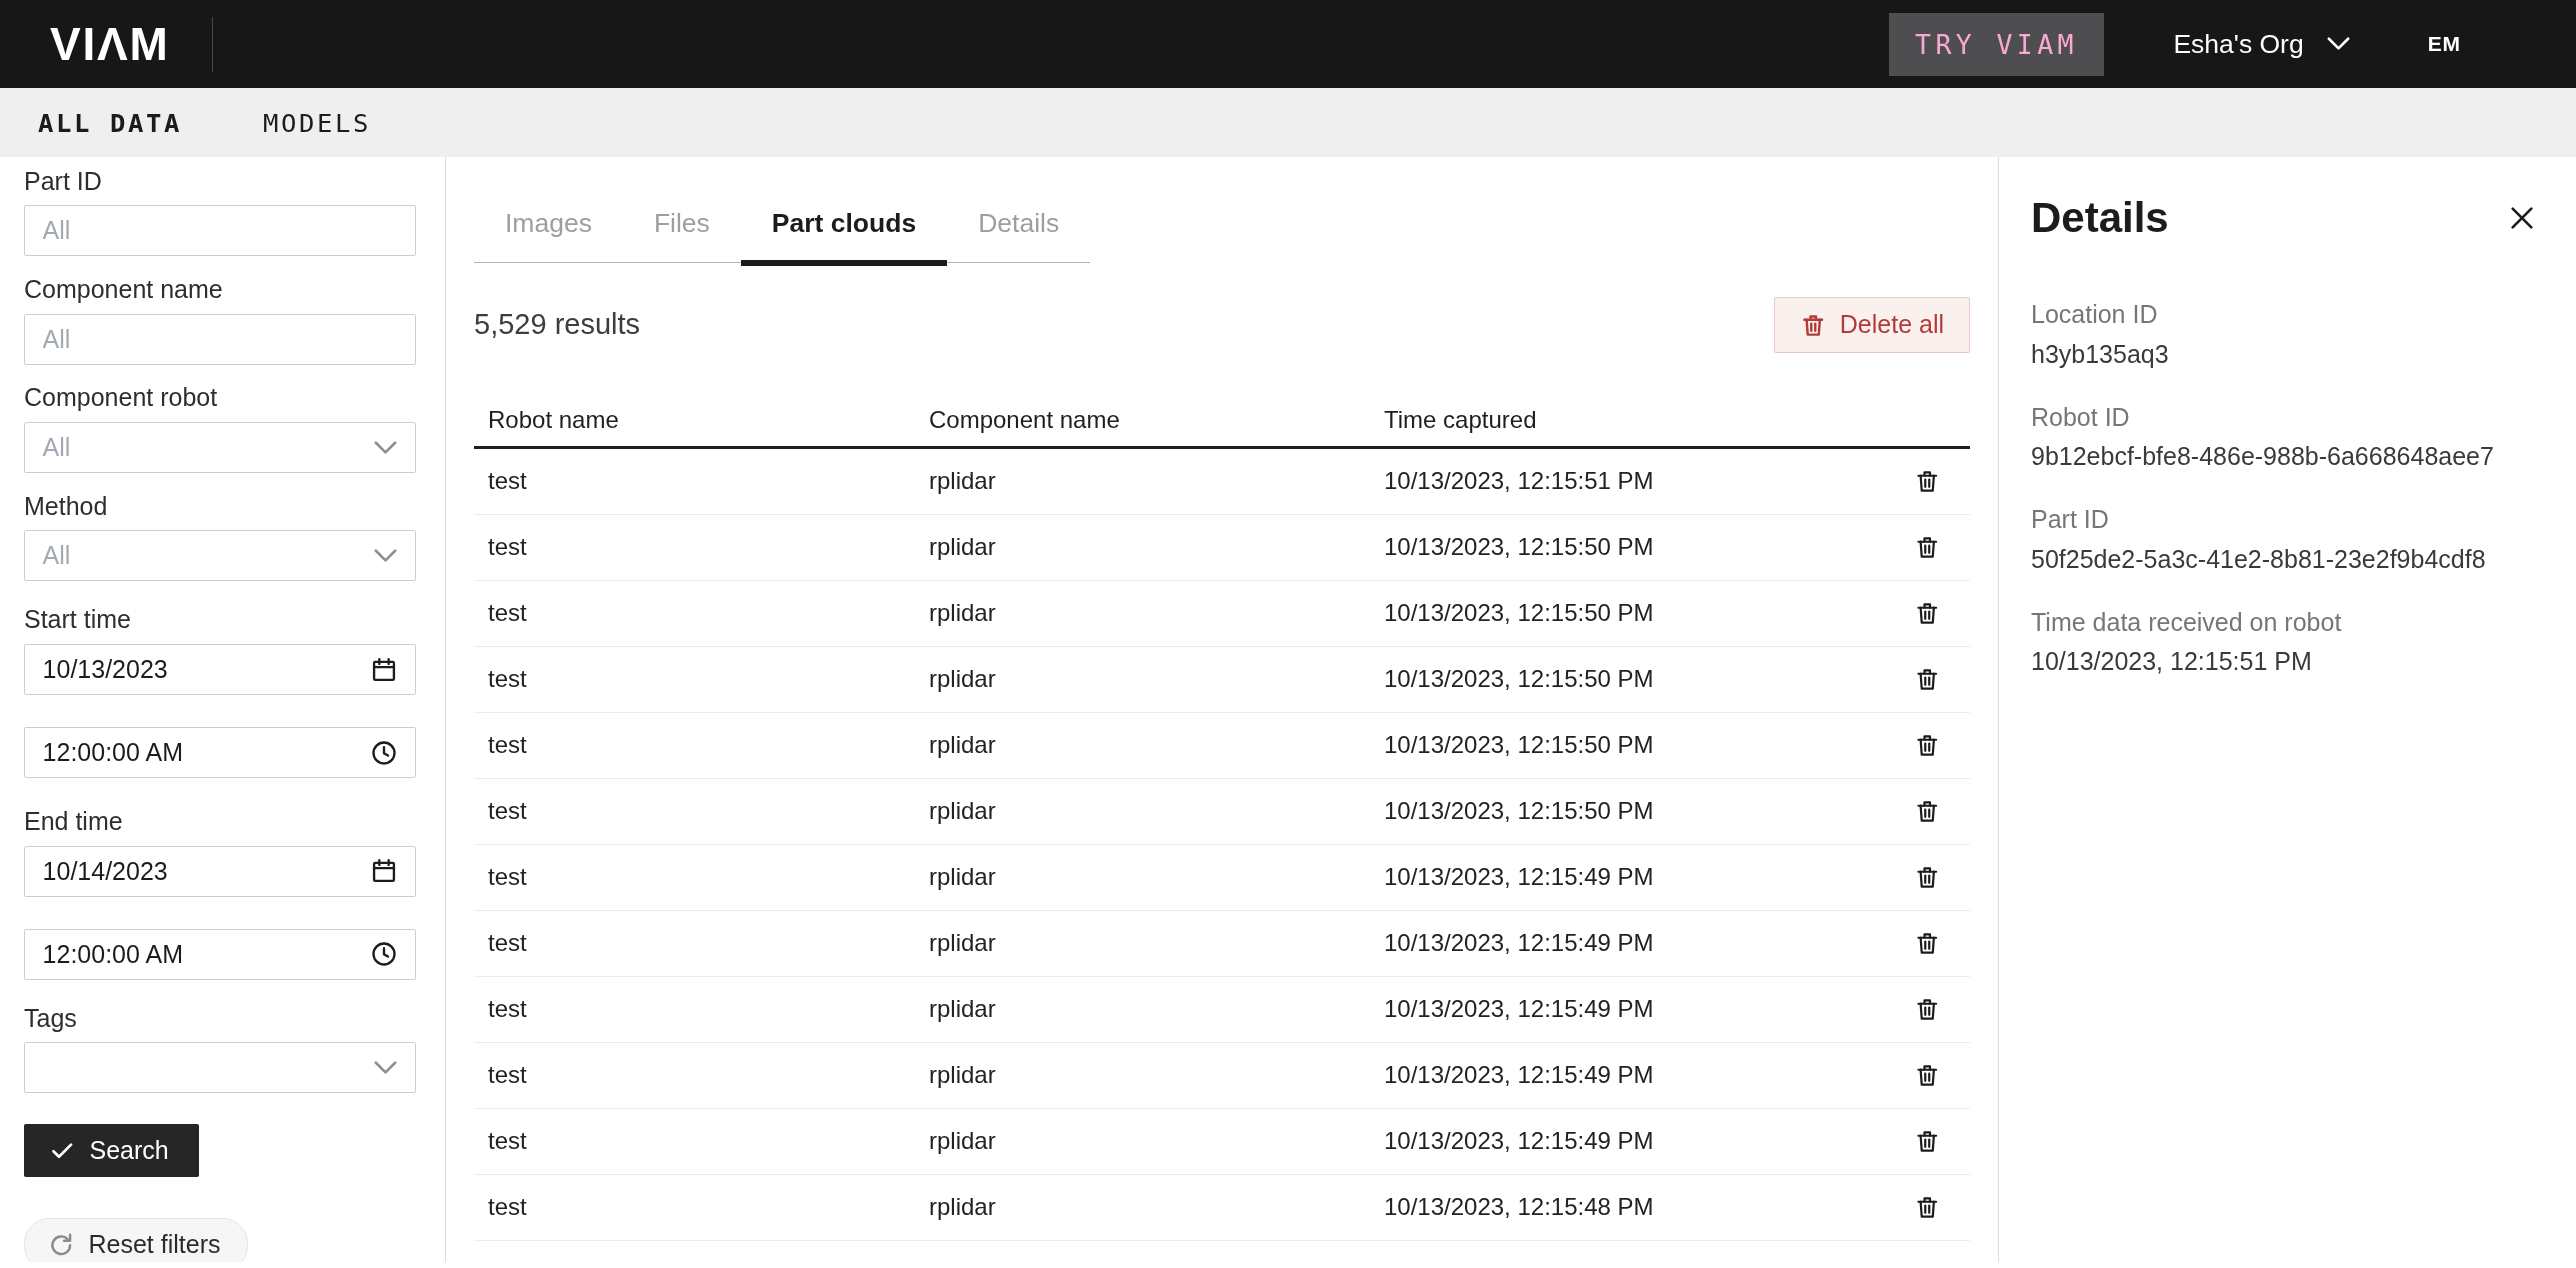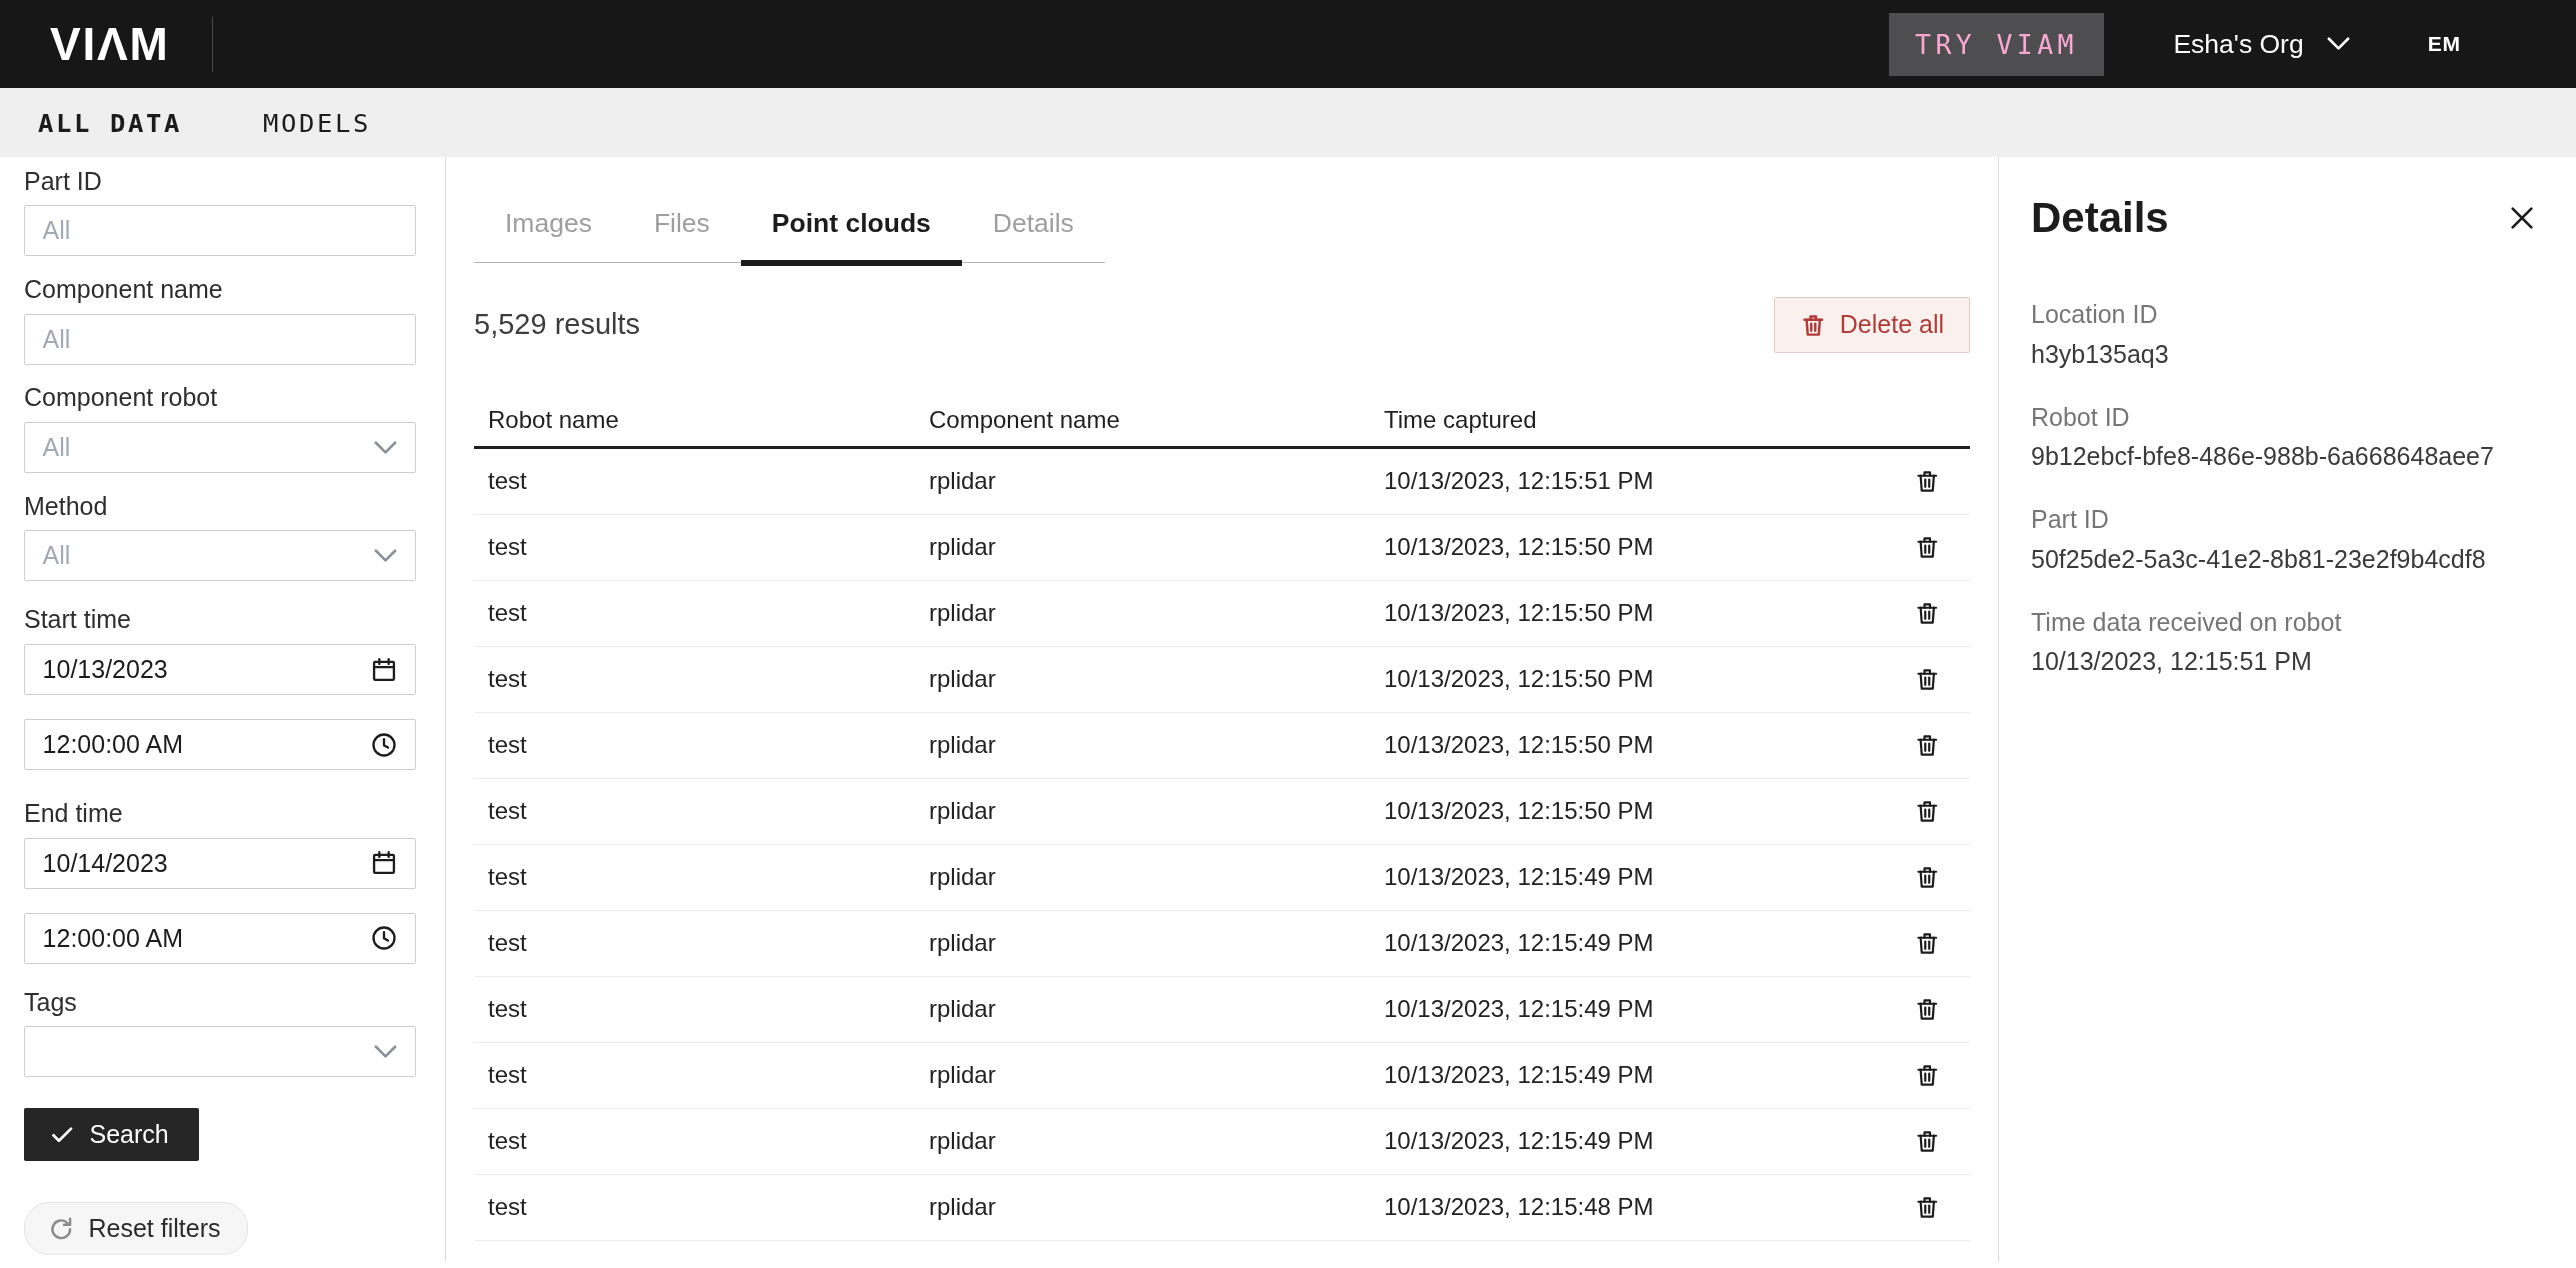--- a/index.html
+++ b/index.html
@@ -143,21 +143,21 @@
     color: #a3a9b2;
     cursor: pointer;
     position: relative;
   }
   .select-box .chev {
     position: absolute;
     right: 17.6px; top: 50%;
     transform: translateY(-50%);
     display: flex;
   }
-  .gap24 { margin-top: 24px; }
+  .gap24 { margin-top: 32px; }
 
   .btn {
     display: inline-flex;
     align-items: center;
     gap: 14px;
     height: 53px;
     font-size: 25px;
     border-radius: 1.8px;
     cursor: pointer;
     border: none;
@@ -405,21 +405,21 @@
     </div>
     <div>
       
     </div>
   </aside>
 
   <main class="main">
     <div class="tabs">
       <div class="tab">Images</div>
       <div class="tab">Files</div>
-      <div class="tab active">Point clouds</div>
+      <div class="tab active">Part clouds</div>
       <div class="tab">Details</div>
     </div>
 
     <div class="results-row">
       <div class="results-count">5,529 results</div>
       <button class="delete-all-btn">
         <svg width="26.5" height="26.5" viewBox="0 0 24 24" fill="none" stroke="currentColor" stroke-width="2.2" stroke-linecap="round" stroke-linejoin="round">
             <path d="M4 7h16"></path>
             <path d="M9.5 7V4h5v3"></path>
             <path d="M6 7l1 13.5h10L18 7"></path>

